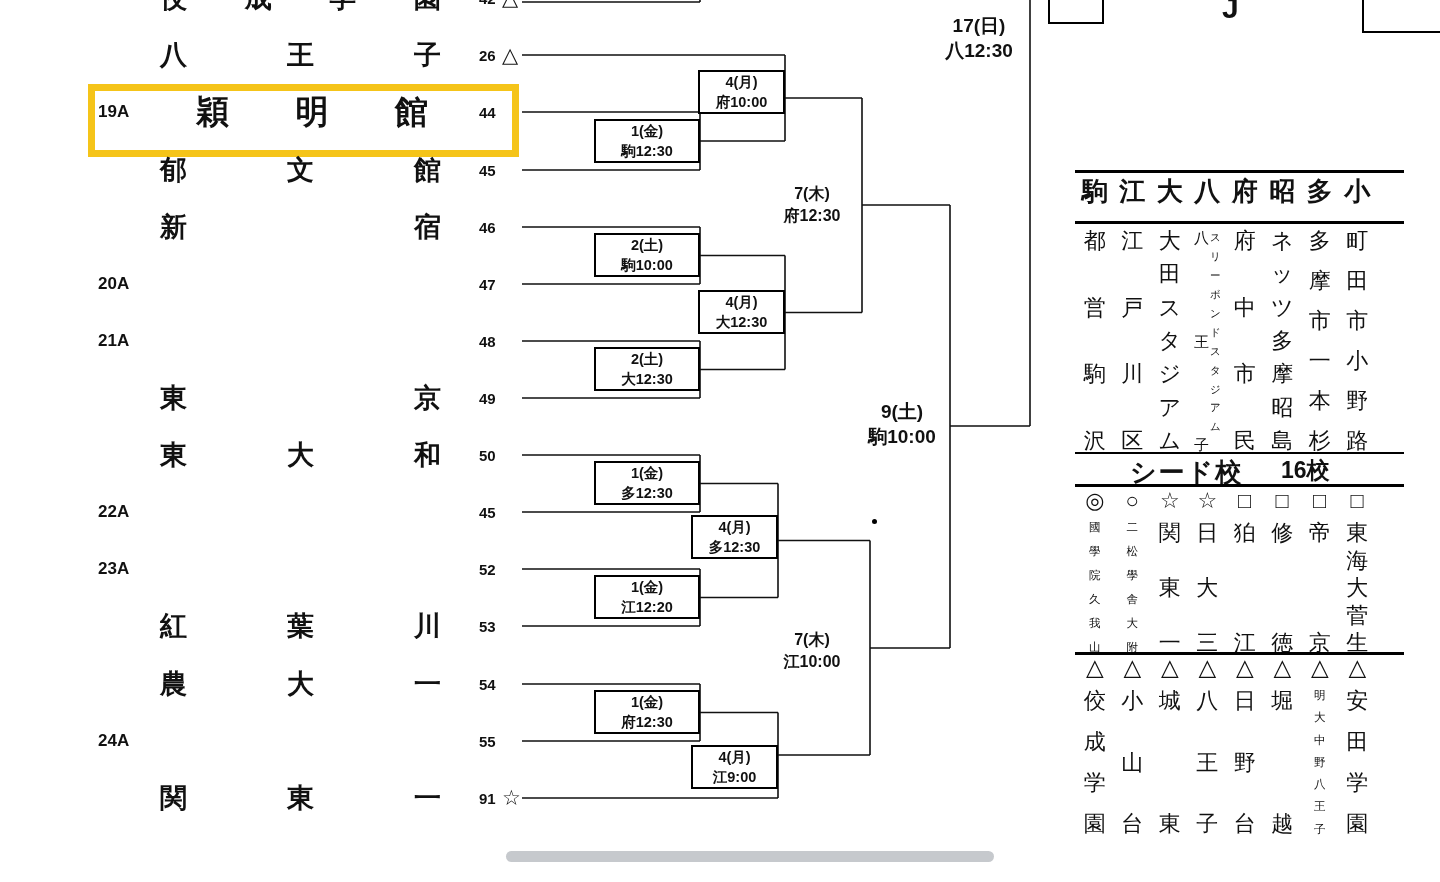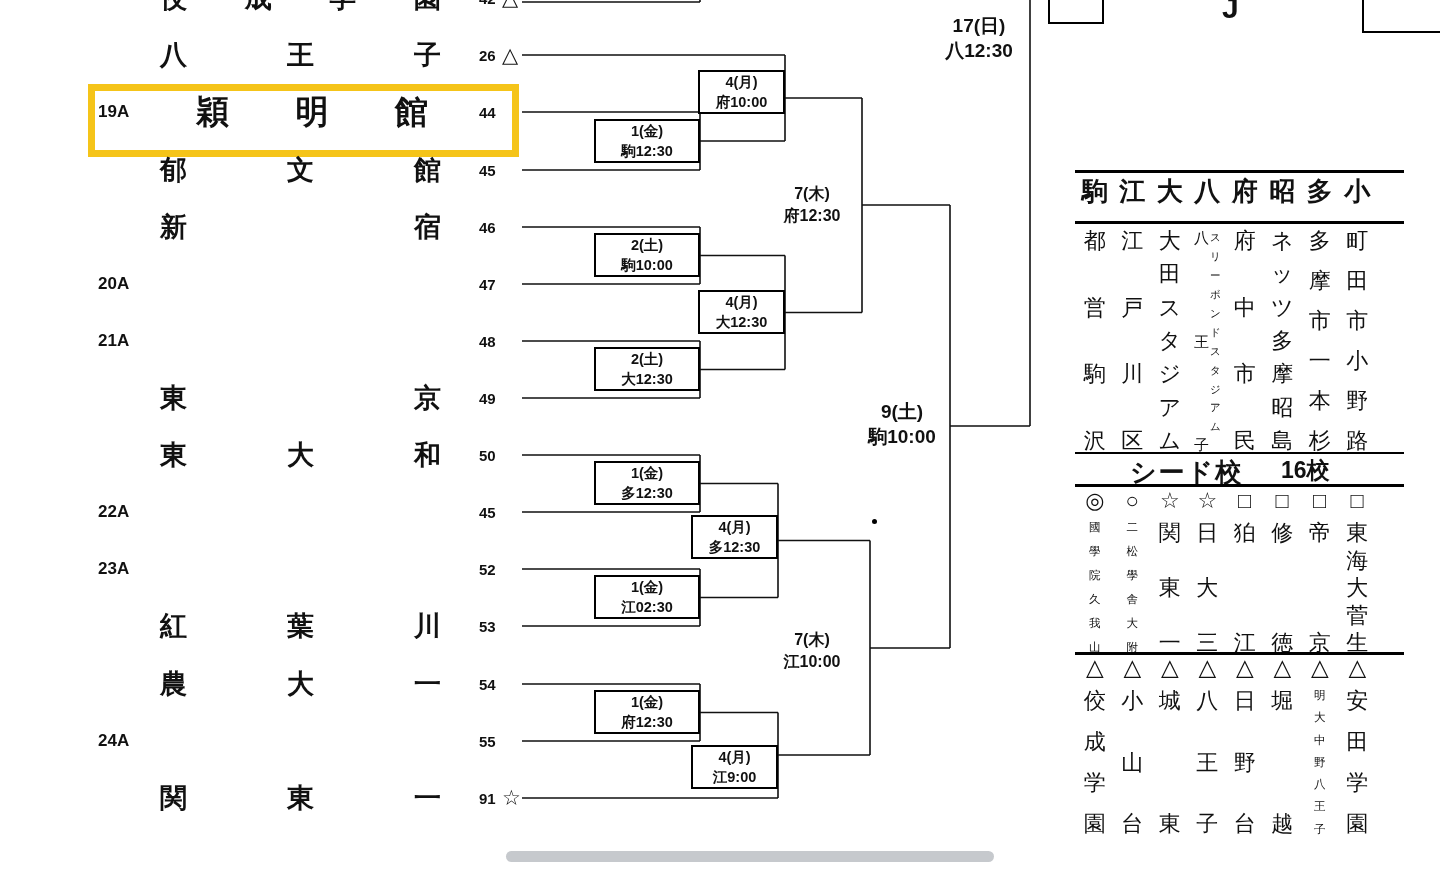--- a/index.html
+++ b/index.html
@@ -216,21 +216,21 @@
   <div class="mbox w1" style="top:347px">
     <div>2(土)</div>
     <div>大12:30</div>
   </div>
   <div class="mbox w1" style="top:461px">
     <div>1(金)</div>
     <div>多12:30</div>
   </div>
   <div class="mbox w1" style="top:575px">
     <div>1(金)</div>
-    <div>江02:30</div>
+    <div>江12:20</div>
   </div>
   <div class="mbox w1" style="top:690px">
     <div>1(金)</div>
     <div>府12:30</div>
   </div>
 
   <div class="mbox w2" style="left:698px;top:70px">
     <div>4(月)</div>
     <div>府10:00</div>
   </div>

